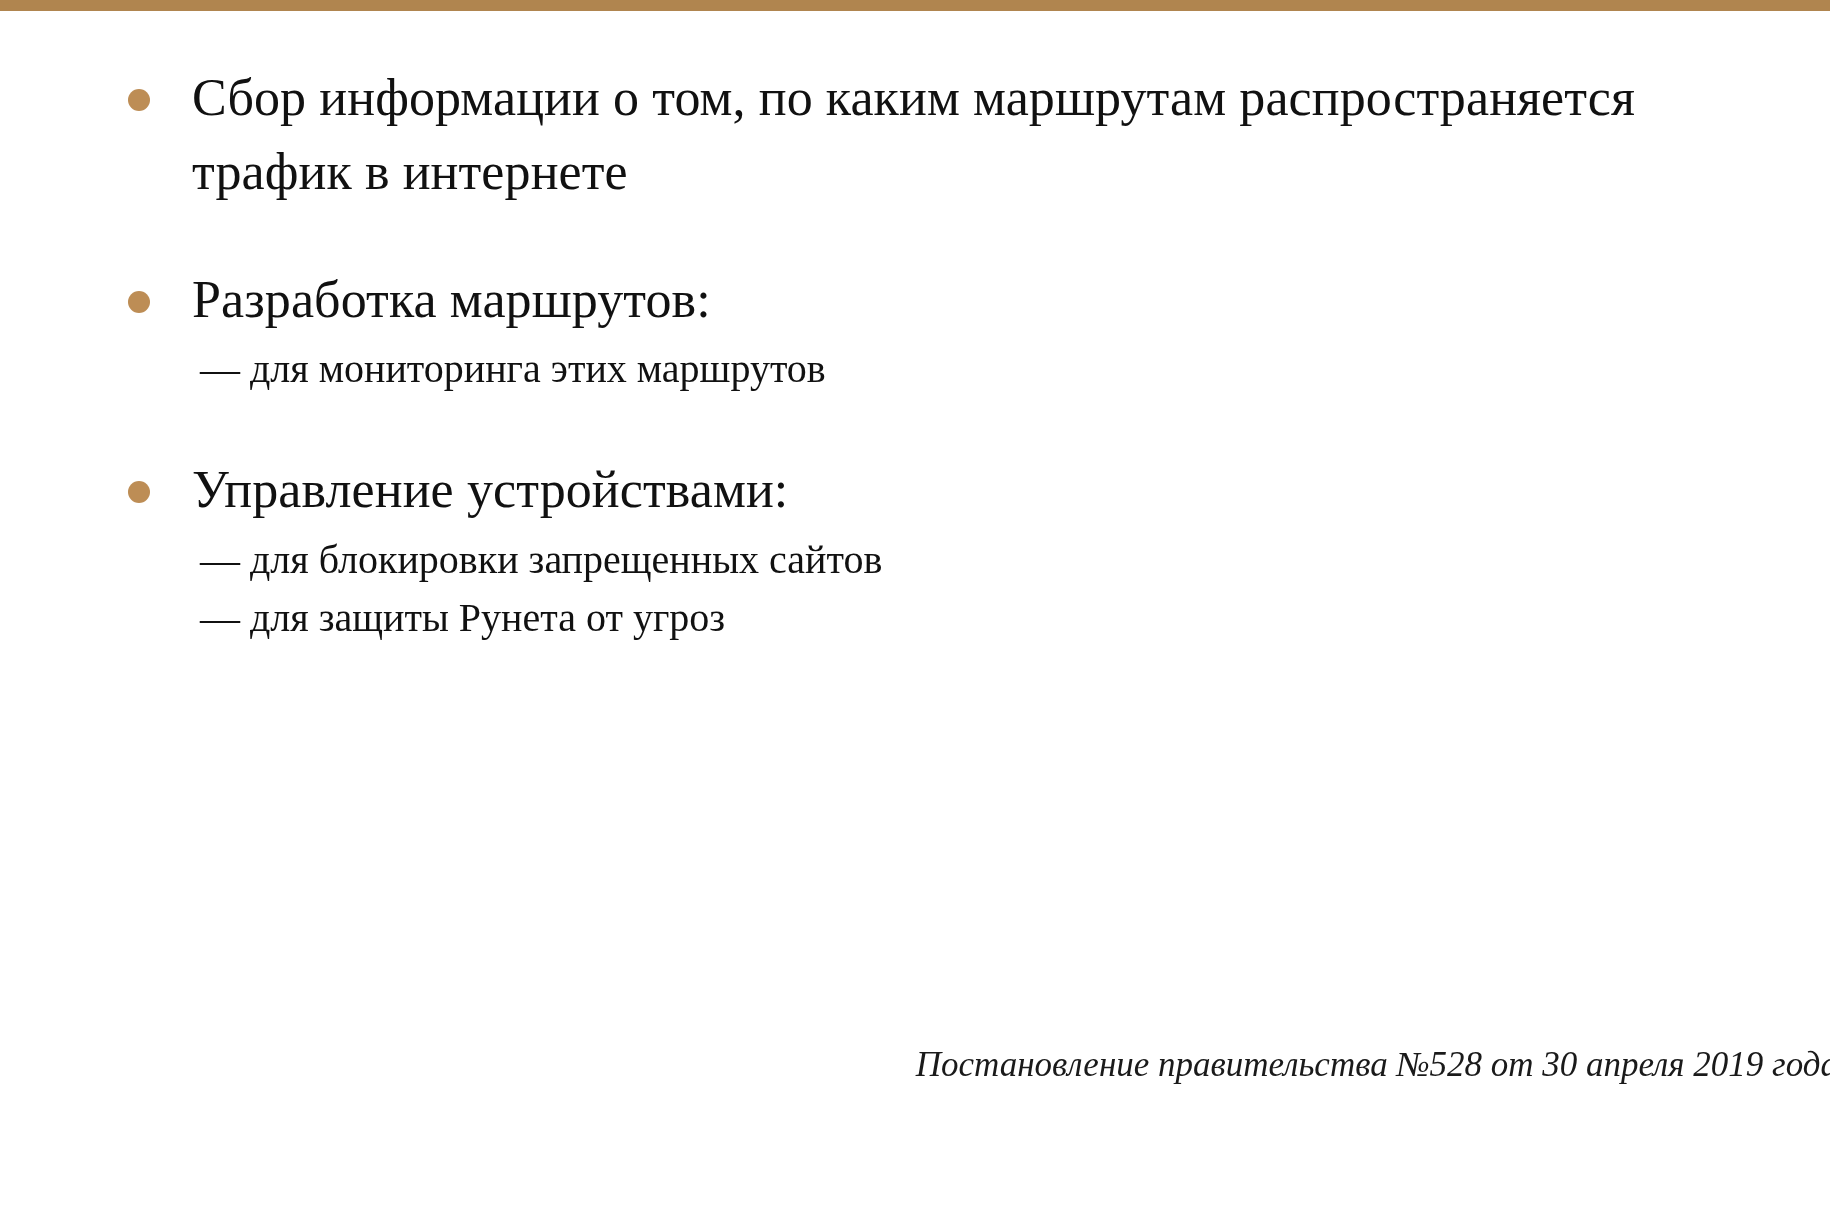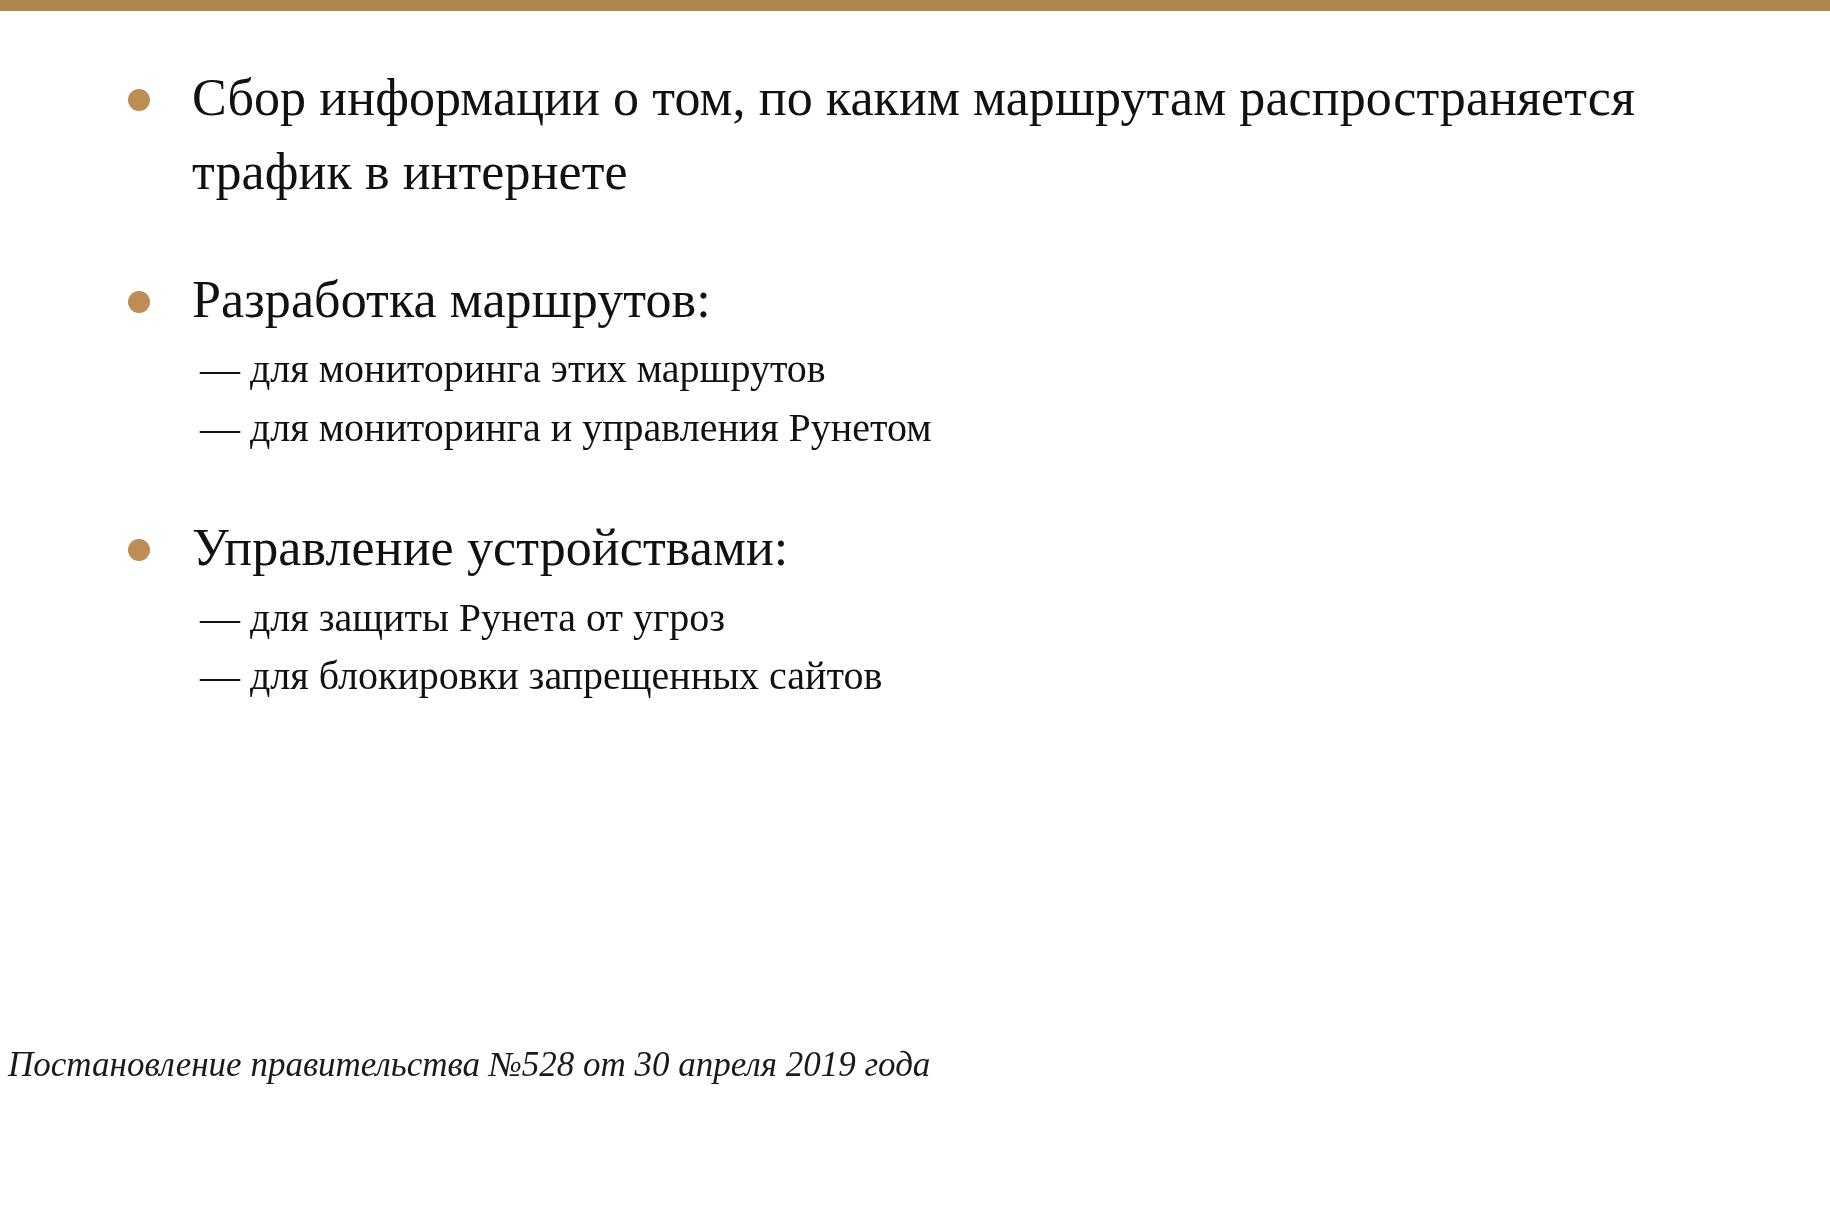--- a/index.html
+++ b/index.html
@@ -73,21 +73,21 @@
     white-space: nowrap;
   }
   .sublines {
     margin-top: 4px;
   }
   .footnote {
     position: absolute;
     left: 0;
     top: 1045px;
     width: 1830px;
-    text-align: left;
+    text-align: right;
     font-style: italic;
     font-size: 35px;
     color: #1a1a1a;
   }
   .footnote span {
     display: inline-block;
     transform: translateX(8px);
   }
 </style>
 </head>
@@ -103,30 +103,29 @@
       <li class="bullet-block">
         <span class="dot"></span>
         <div class="lead">Сбор информации о том, по каким маршрутам распространяется трафик в интернете</div>
       </li>
 
       <li class="bullet-block">
         <span class="dot"></span>
         <div class="lead">Разработка маршрутов:</div>
         <div class="sublines">
           <div class="sub-line">— для мониторинга этих маршрутов</div>
-          <div class="sub-line">— для мониторинга и управления Рунетом</div>
         </div>
       </li>
 
       <li class="bullet-block">
         <span class="dot"></span>
         <div class="lead">Управление устройствами:</div>
         <div class="sublines">
+          <div class="sub-line">— для блокировки запрещенных сайтов</div>
           <div class="sub-line">— для защиты Рунета от угроз</div>
-          <div class="sub-line">— для блокировки запрещенных сайтов</div>
         </div>
       </li>
 
 
     </ul>
   </div>
 
   <div class="footnote">
     <span>Постановление правительства №528 от 30 апреля 2019 года</span>
   </div>

